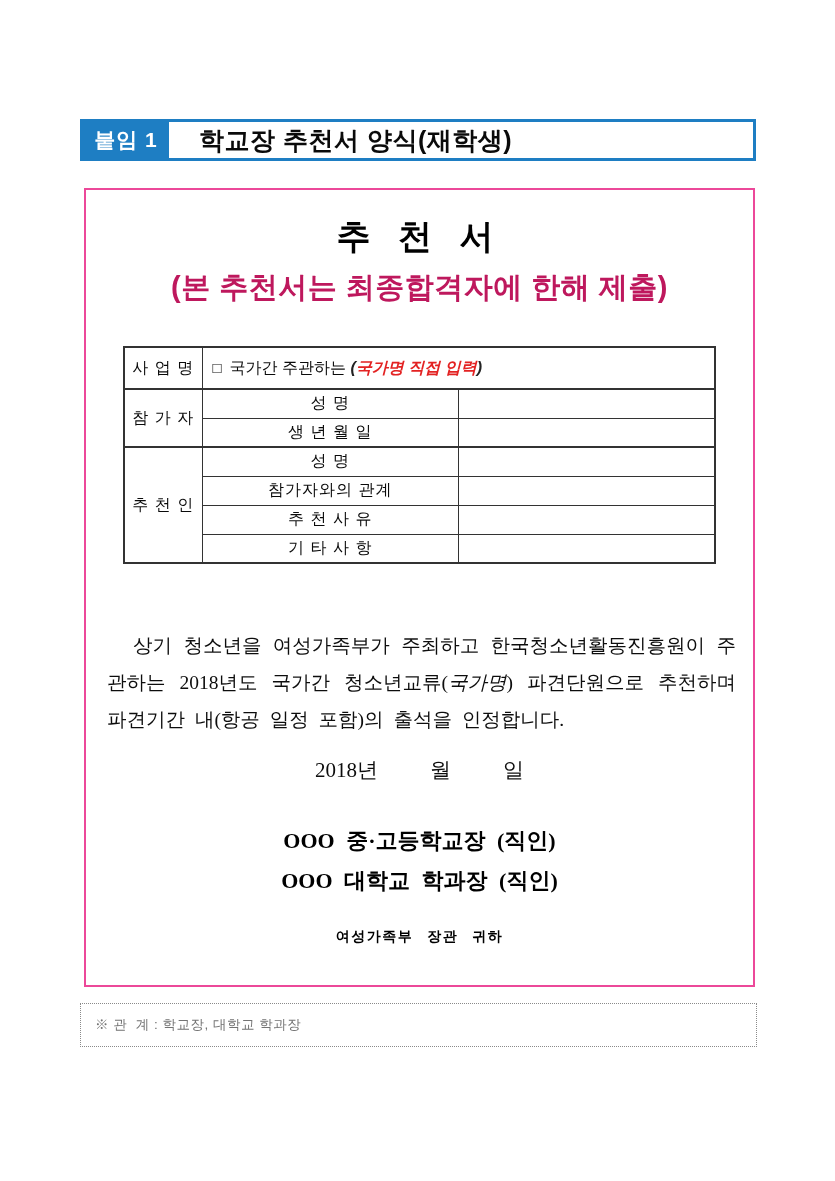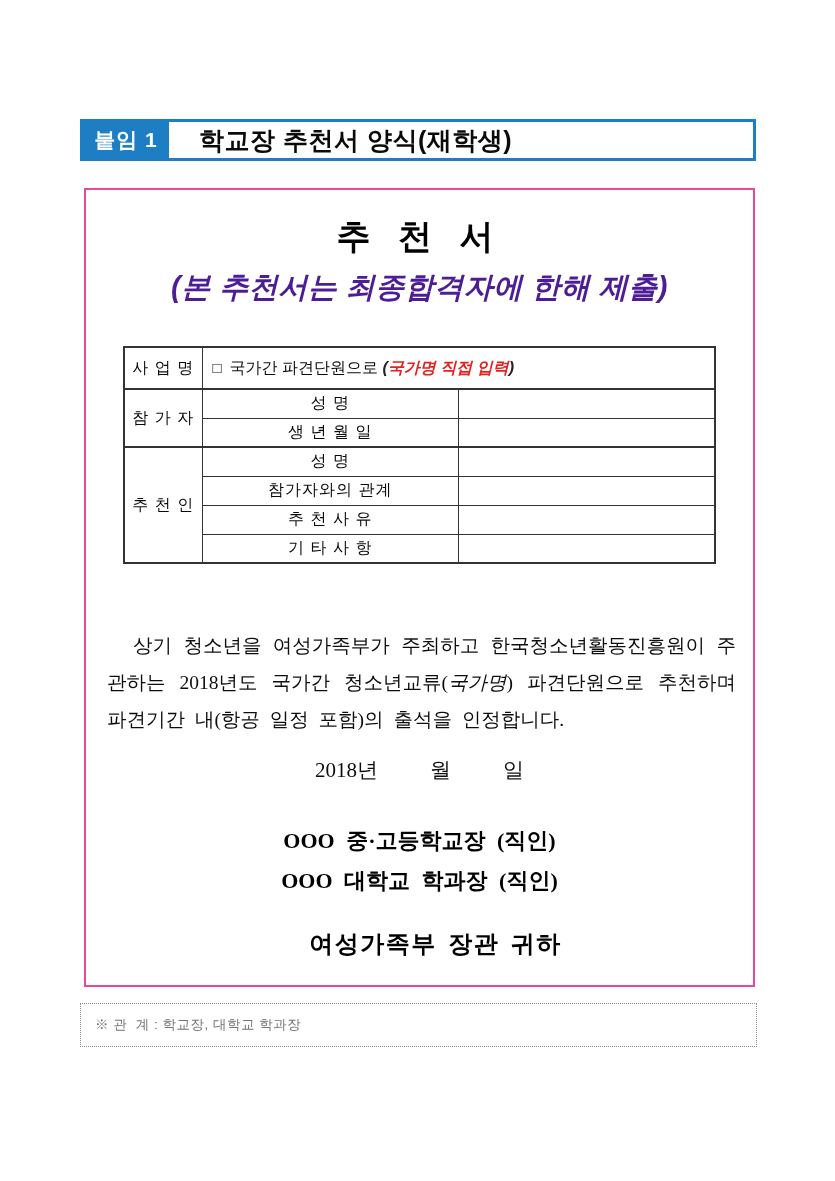--- a/index.html
+++ b/index.html
@@ -43,22 +43,22 @@
   }
   .form-title {
     position: absolute; top: 24px; left: 0; width: 100%;
     text-align: center;
     font-size: 34px; font-weight: 600; color: #000;
     letter-spacing: 9px; white-space: pre;
   }
   .form-notice {
     position: absolute; top: 78px; left: 0; width: 100%;
     text-align: center;
-    font-size: 29px; font-weight: 700; font-style: italic;
-    color: #4c1d95; letter-spacing: 0.5px; white-space: pre;
+    font-size: 29px; font-weight: 700; 
+    color: #be185d; letter-spacing: 0.5px; white-space: pre;
   }
 
   
   .info-table {
     position: absolute; left: 37px; top: 156px;
     border-collapse: collapse;
     table-layout: fixed;
     width: 593px;
   }
   .info-table td {
@@ -108,23 +108,23 @@
     font-size: 22px; font-weight: 700; color: #000;
     word-spacing: 6px; white-space: pre;
   }
   .sig-1 { top: 636px; }
   .sig-2 { top: 676px; }
 
   
   .recipient-line {
     position: absolute; top: 738px; left: 0; width: 100%;
     text-align: center;
-    font-family: Liberation Serif, serif;
-    font-size: 24px; font-weight: 700; color: #000;
-    letter-spacing: 1.5px; word-spacing: 4px; margin-left: 16px;
+    font-family: Liberation Mono, monospace;
+    font-size: 14px; font-weight: 700; color: #000;
+    letter-spacing: 1.5px; word-spacing: 4px;
   }
 
   
   .footnote-box {
     position: absolute; left: 80px; top: 1003px;
     width: 677px; height: 44px;
     border: 1px dotted #8a8a8a;
     display: flex; align-items: center;
     padding-left: 14px;
     background: #ffffff;
@@ -144,21 +144,21 @@
 
 <div class="form-box">
 
   <div class="form-title">추 천 서</div>
   <div class="form-notice">(본 추천서는 최종합격자에 한해 제출)</div>
 
   <table class="info-table">
     <tbody>
         <tr class="row-biz">
       <td class="col-label">사 업 명</td>
-      <td class="biz-value" colspan="2"><span class="biz-check">□</span><span>국가간 파견단원으로</span> <span class="biz-note-paren">(</span><span class="biz-note">국가명 직접 입력</span><span class="biz-note-paren">)</span></td>
+      <td class="biz-value" colspan="2"><span class="biz-check">□</span><span>국가간 주관하는</span> <span class="biz-note-paren">(</span><span class="biz-note">국가명 직접 입력</span><span class="biz-note-paren">)</span></td>
     </tr>
     <tr class="row-std group-start">
       <td class="col-label" rowspan="2">참 가 자</td>
       <td class="col-field">성 명</td>
       <td class="col-value"></td>
     </tr>
     <tr class="row-std">
       <td class="col-field">생 년 월 일</td>
       <td class="col-value"></td>
     </tr>

